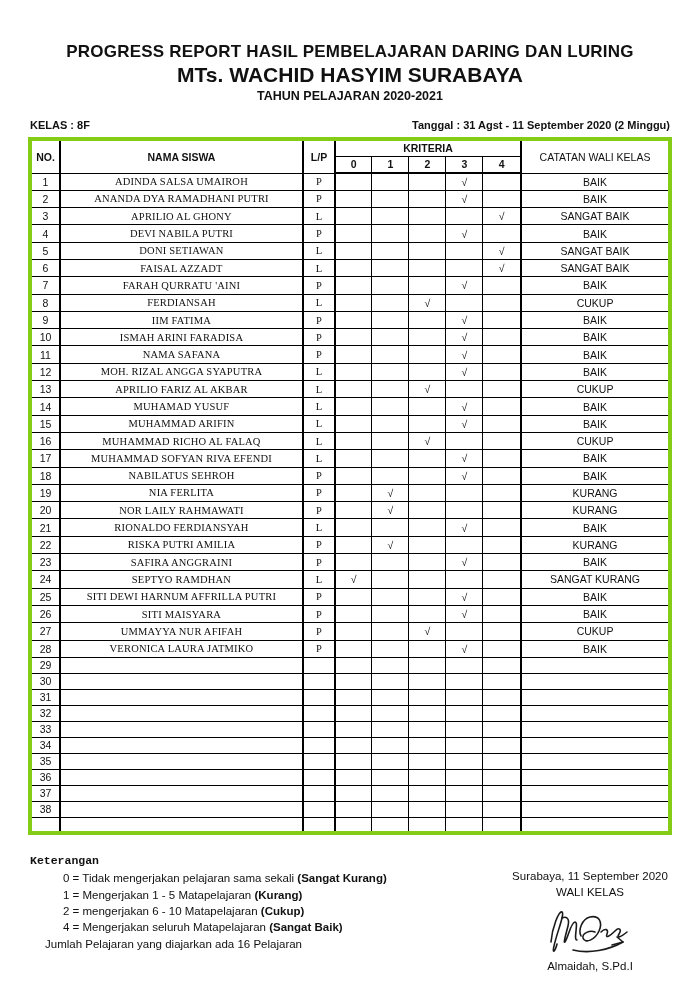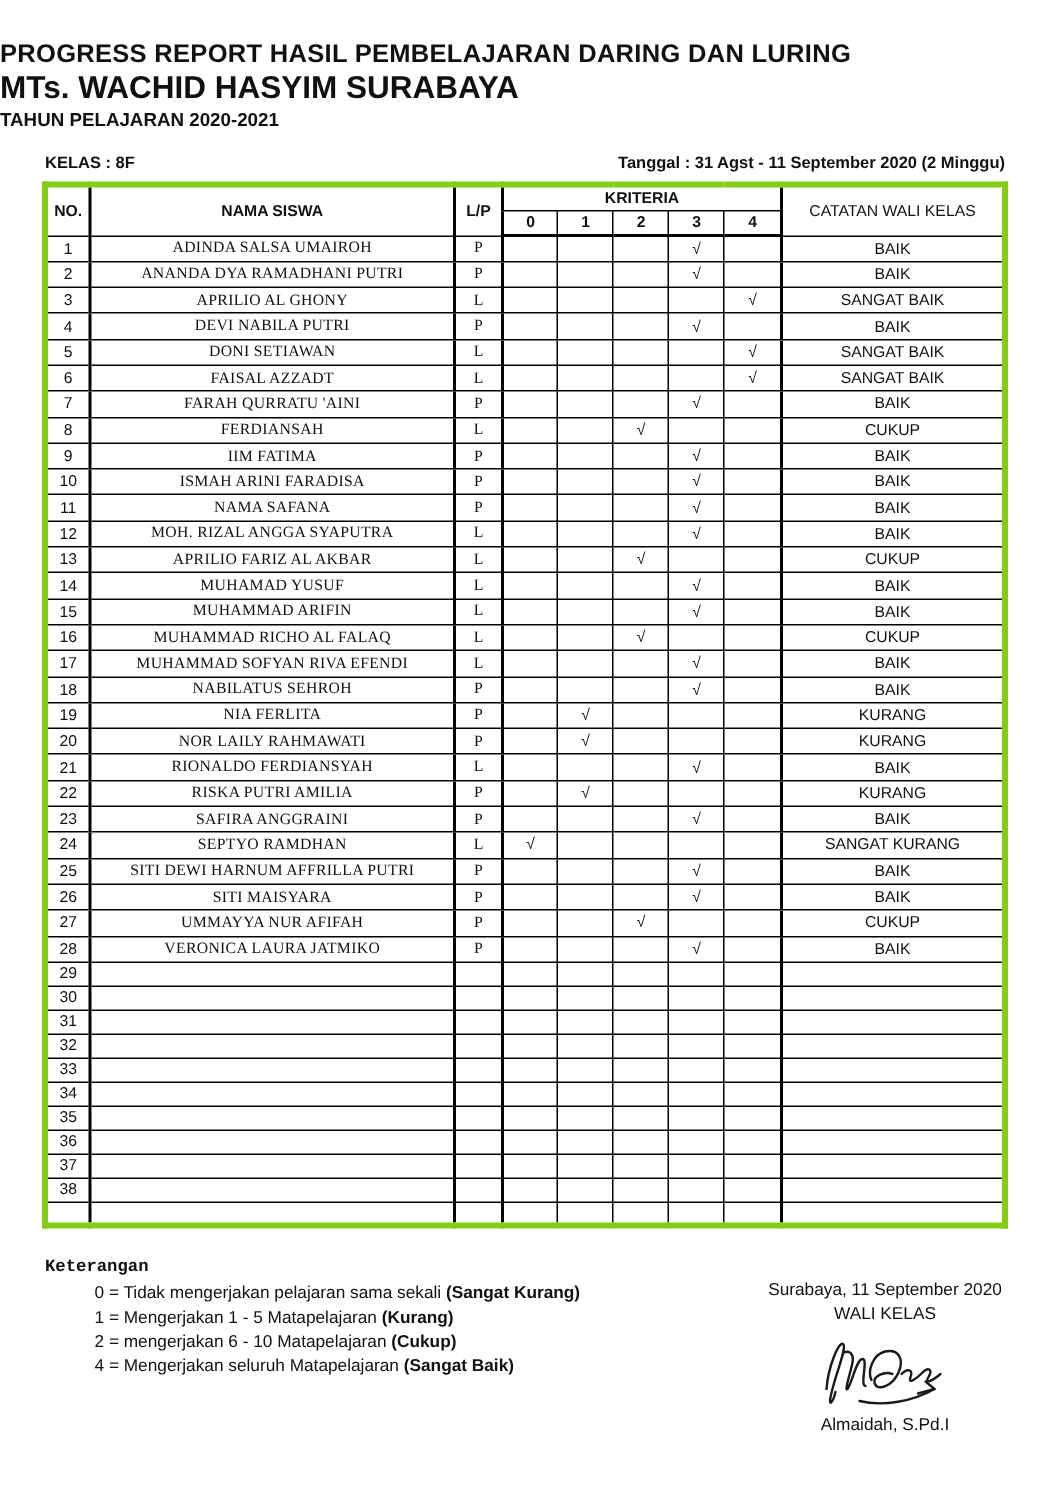--- a/index.html
+++ b/index.html
@@ -6,21 +6,21 @@
   html, body { background: #e8e8e8; }
   .page {
     position: relative;
     width: 700px; height: 1000px;
     background: #ffffff;
     font-family: "Liberation Sans", sans-serif;
     color: #111;
     overflow: hidden;
   }
   
-  .title-block { padding-top: 26px; }
+  .title-block { padding-top: 42px; text-align: center; }
   .title-1 { font-size: 17px; font-weight: bold; line-height: 20px; letter-spacing: .2px; }
   .title-2 { font-size: 21px; font-weight: bold; line-height: 25px; }
   .title-3 { font-size: 12.5px; font-weight: bold; line-height: 16px; margin-top: 1px; }
   
   .meta-row {
     width: 640px; margin: 15px auto 6px auto;
     display: flex; justify-content: space-between; align-items: flex-end;
     font-size: 11px; font-weight: bold;
   }
   
@@ -535,20 +535,21 @@
   </table>
 
   <div class="footer">
     <div class="ket-title">Keterangan</div>
     <div id="ket-items">
         <div class="ket-item"><span>0 = Tidak mengerjakan pelajaran sama sekali </span><b>(Sangat Kurang)</b></div>
         <div class="ket-item"><span>1 = Mengerjakan 1 - 5 Matapelajaran </span><b>(Kurang)</b></div>
         <div class="ket-item"><span>2 = mengerjakan 6 - 10  Matapelajaran </span><b>(Cukup)</b></div>
         <div class="ket-item"><span>4 = Mengerjakan seluruh Matapelajaran </span><b>(Sangat Baik)</b></div>
       </div>
+    <div class="jumlah">Jumlah Pelajaran yang diajarkan ada 16 Pelajaran</div>
 
     <div class="sign-block">
       <div>Surabaya, 11 September 2020</div>
       <div>WALI KELAS</div>
       <svg class="sig" width="110" height="58" viewBox="0 0 110 58">
         <g fill="none" stroke="#1a1a1a" stroke-width="1.6" stroke-linecap="round">
           <path d="M16,40 C17,26 24,8 27,10 C30,12 22,30 19,44 C17,52 20,50 22,42"></path>
           <path d="M27,16 C31,14 35,16 33,24 C31,32 28,42 30,40 C33,36 36,20 40,20 C44,20 38,38 42,38"></path>
           <path d="M46,34 C43,28 47,17 55,15 C64,13 68,20 64,29 C60,38 50,42 48,36 C47,31 55,28 60,30"></path>
           <path d="M66,30 C70,26 74,27 72,32 C70,37 75,34 80,29 C84,25 87,27 84,32 C81,37 86,35 92,30"></path>

